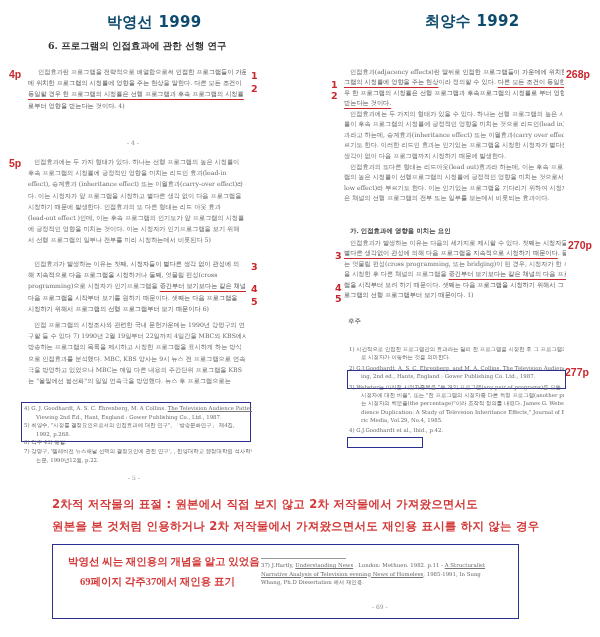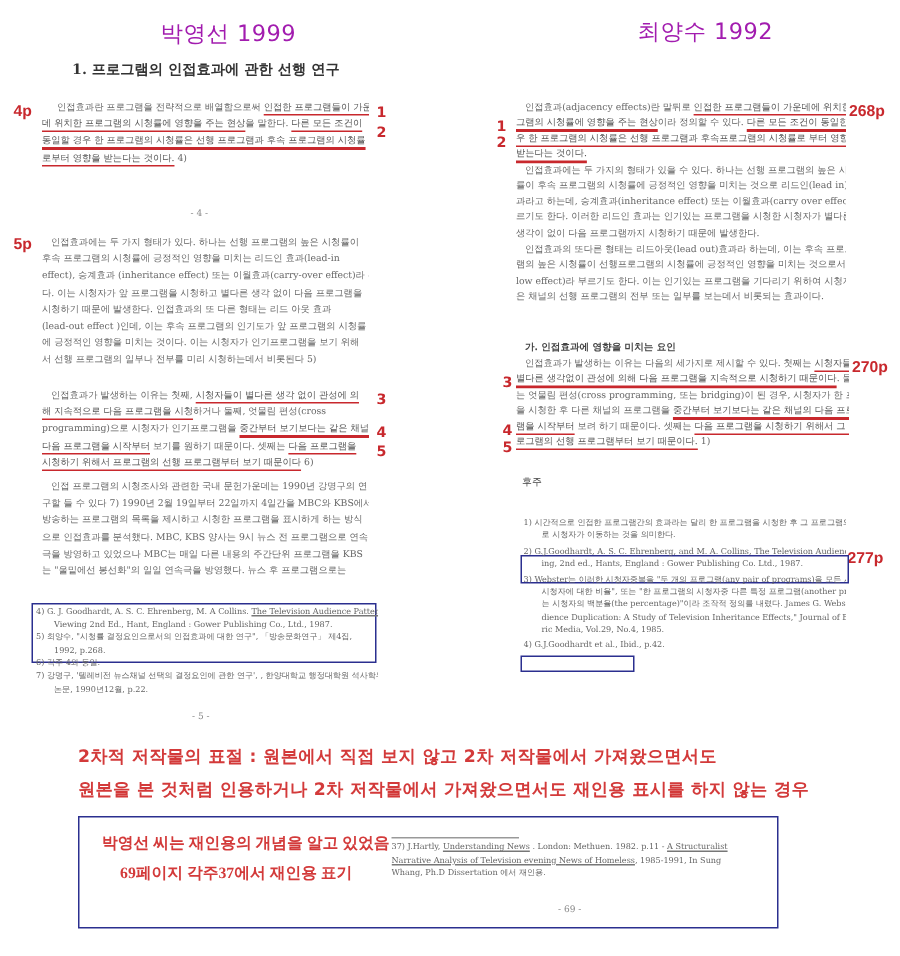--- a/index.html
+++ b/index.html
@@ -1,20 +1,20 @@
 <!DOCTYPE html>
 <html><head>
 <meta charset="utf-8">
 <style>
   * { box-sizing: border-box; margin: 0; padding: 0; }
   html, body { width: 600px; height: 637px; background: #ffffff; overflow: hidden; }
   body { position: relative; font-family: "DejaVu Serif", serif; color: #555; }
 
   .abs { position: absolute; }
-  .title-red { color: #a21caf; font-family: "DejaVu Sans", sans-serif; font-weight: normal; font-size: 15px; letter-spacing: 0.3px; }
+  .title-red { color: #0c4a6e; font-family: "DejaVu Sans", sans-serif; font-weight: bold; font-size: 15px; letter-spacing: 0.3px; }
   .mark-red { color: #c8282d; font-family: Liberation Sans, sans-serif; font-weight: bold; font-size: 10.5px; }
   .marker-num { color: #c8282d; font-family: "DejaVu Sans", sans-serif; font-weight: bold; font-size: 9.5px; }
 
   .heading { font-family: "DejaVu Serif", serif; font-weight: bold; font-size: 9.5px; color: #333; }
   .para { font-family: "DejaVu Serif", serif; font-size: 6.2px; color: #666; line-height: 11.2px; text-align: justify; }
   .para.tight { line-height: 10.4px; }
   .line { display: block; white-space: nowrap; overflow: hidden; }
   .ul { text-decoration: underline; text-decoration-color: #c8282d; text-decoration-thickness: 1.5px; text-underline-offset: 3px; color: #555; }
   .pageno { font-family: "DejaVu Serif", serif; font-size: 6px; color: #888; }
   .note { font-family: "DejaVu Serif", serif; font-size: 5.4px; color: #666; line-height: 8.6px; }
@@ -24,21 +24,21 @@
 
   .caption { font-family: "DejaVu Sans", sans-serif; font-weight: bold; color: #d33a3a; font-size: 11.5px; letter-spacing: 0.2px; white-space: nowrap; }
   .callout { font-family: Liberation Serif, serif; font-weight: bold; color: #d33a3a; font-size: 10.5px; white-space: nowrap; text-align: right; }
   .rule { border-top: 1px solid #999; }
 </style>
 </head>
 <body>
 
 <div class="abs title-red" style="left:107px; top:13px;">박영선 1999</div>
 
-<div class="abs heading" style="left:48px; top:40px;">1. 프로그램의 인접효과에 관한 선행 연구</div>
+<div class="abs heading" style="left:48px; top:40px;">6. 프로그램의 인접효과에 관한 선행 연구</div>
 
 <div class="abs mark-red" style="left:9px; top:68px;">4p</div>
 <div class="abs para" style="left:28px; top:66px; width:218px;">
   <span class="line" style="padding-left:10px;"><span>인접효과란 프로그램을 전략적으로 배열함으로써 </span><span class="ul">인접한 프로그램들이 가운</span></span>
   <span class="line"><span class="ul">데 위치한 프로그램의 시청률에 영향을 주는 현상</span><span>을 말한다. </span><span class="ul">다른 모든 조건이</span></span>
   <span class="line"><span class="ul">동일할 경우 한 프로그램의 시청률은 선행 프로그램과 후속 프로그램의 시청률</span></span>
   <span class="line"><span class="ul">로부터 영향을 받는다는 것이다.</span><span> 4)</span></span>
 </div>
 <div class="abs marker-num" style="left:251px; top:70px;">1</div>
 <div class="abs marker-num" style="left:251px; top:83px;">2</div>

